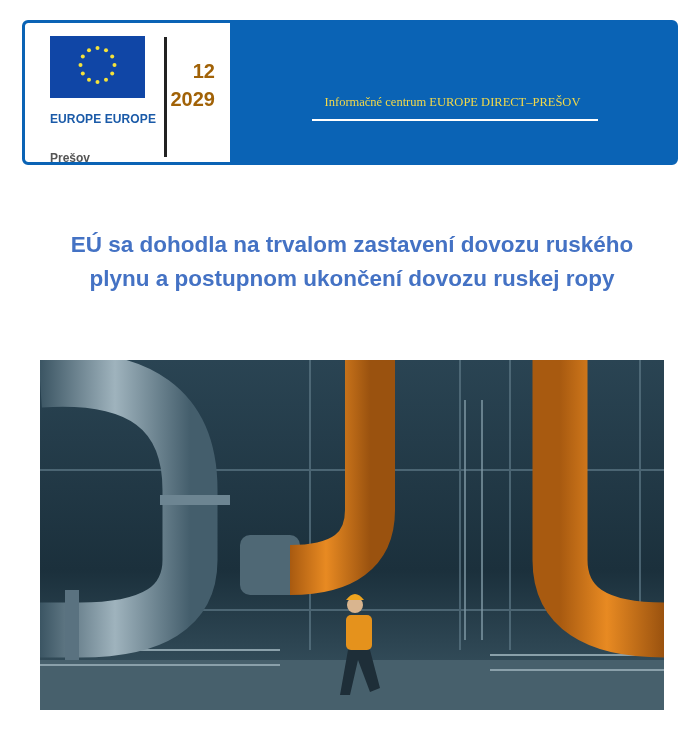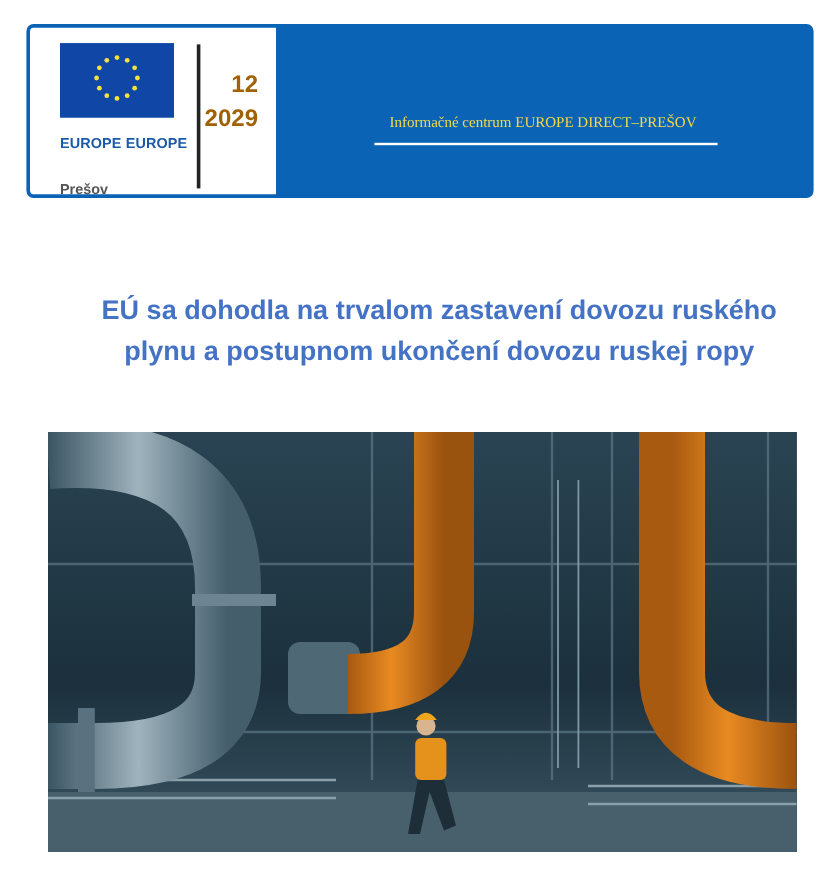--- a/index.html
+++ b/index.html
@@ -52,21 +52,21 @@
       <div>12</div>
       <div>2029</div>
     </div>
   </div>
   <div class="header-right">
     <div class="nl-sub">Informačné centrum EUROPE DIRECT–PREŠOV</div>
     <div class="nl-line"></div>
   </div>
 </div>
 
-<h1 class="headline" style="margin:14px;">EÚ sa dohodla na trvalom zastavení dovozu ruského plynu a postupnom ukončení dovozu ruskej ropy</h1>
+<h1 class="headline" style="margin:0;">EÚ sa dohodla na trvalom zastavení dovozu ruského plynu a postupnom ukončení dovozu ruskej ropy</h1>
 
 <div class="photo">
   <svg viewBox="0 0 624 350" preserveAspectRatio="none" xmlns="http://www.w3.org/2000/svg">
     <defs>
       <linearGradient id="bg" x1="0" y1="0" x2="0" y2="1">
         <stop offset="0" stop-color="#2a4453"></stop>
         <stop offset="0.6" stop-color="#1b303c"></stop>
         <stop offset="1" stop-color="#3d5866"></stop>
       </linearGradient>
       <linearGradient id="grey" x1="0" y1="0" x2="1" y2="0">

